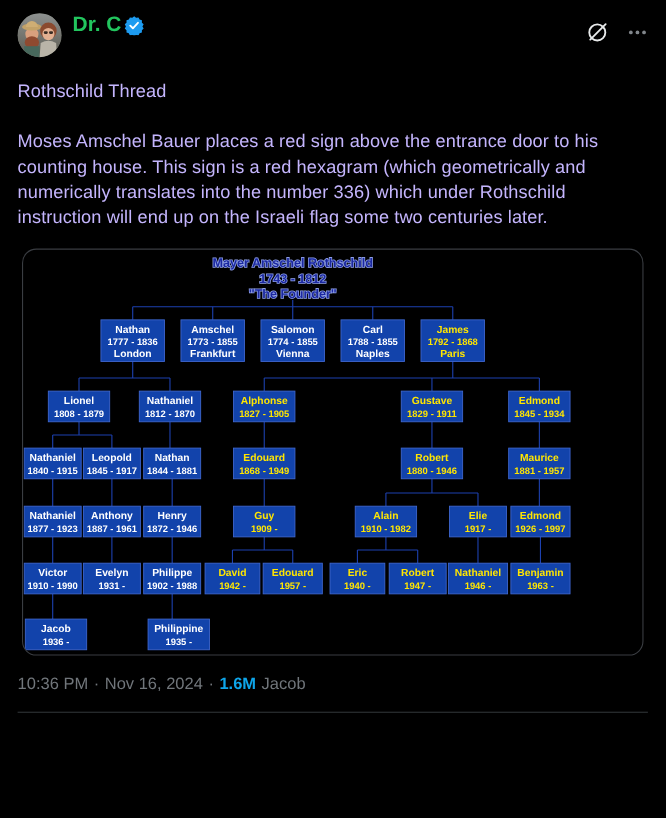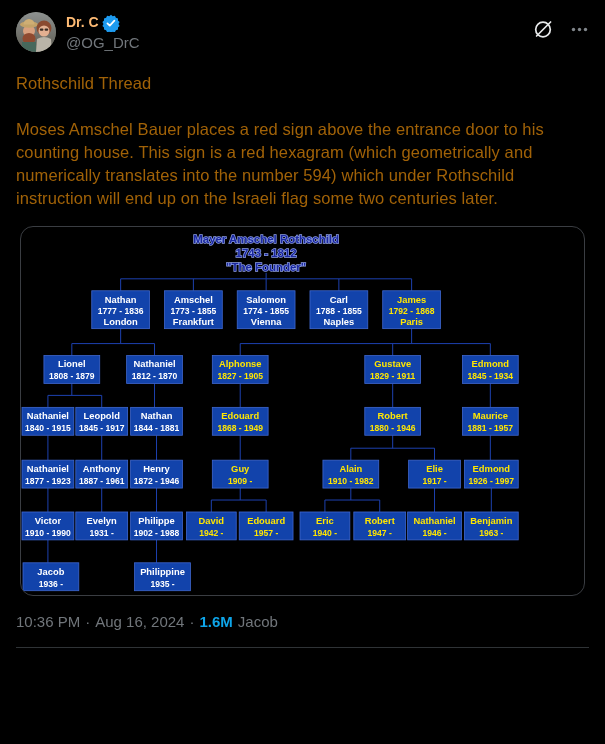--- a/index.html
+++ b/index.html
@@ -13,28 +13,28 @@
 
   
   .tweet-header { display: flex; align-items: flex-start; }
   .avatar {
     width: 40px; height: 40px; border-radius: 50%; overflow: hidden;
     flex: 0 0 40px; cursor: pointer; background: #6b6f66;
   }
   .avatar svg { display: block; }
   .id-block { margin-left: 10px; flex: 1 1 auto; min-width: 0; padding-top: 1px; }
   .name-row { display: flex; align-items: center; }
-  .display-name { color: #fdba74; font-size: 14px; font-weight: 700; line-height: 19px; cursor: pointer; }
+  .display-name { color: #22c55e; font-size: 19px; font-weight: 700; line-height: 19px; cursor: pointer; }
   .badge { display: inline-flex; margin-left: 3px; }
   .handle { color: #71767b; font-size: 15px; line-height: 19px; margin-top: 1px; }
   .header-actions { display: flex; align-items: center; gap: 16px; padding-top: 6px; }
   .icon-btn { background: none; border: none; padding: 0; cursor: pointer; display: inline-flex; }
 
   
-  .tweet-body { margin-top: 20px; color: #a16207; font-size: 16.5px; line-height: 23px; letter-spacing: .1px; }
+  .tweet-body { margin-top: 20px; color: #c4b5fd; font-size: 16.5px; line-height: 23px; letter-spacing: .1px; }
   .tweet-body p { margin: 0; }
   .tweet-body p + p { margin-top: 23px; }
 
   
   .media-card {
     margin: 16px 4px 0 4px; width: 565px;
     border: 1px solid #3a3d42; border-radius: 13px;
     overflow: hidden; background: #000; cursor: pointer;
   }
   .media-card svg { display: block; width: 100%; height: auto; }
@@ -84,42 +84,41 @@
     <div class="id-block">
       <div class="name-row">
         <span class="display-name">Dr. C</span>
         <span class="badge">
           <svg width="18" height="18" viewBox="0 0 18 18">
             <path d="M9 .8 l1.7 1.4 2.2-.4 1 2 2.1.6 0 2.2 1.6 1.5 -1.1 1.9 1.1 1.9 -1.6 1.5 0 2.2 -2.1.6 -1 2 -2.2-.4 -1.7 1.4 -1.7-1.4 -2.2.4 -1-2 -2.1-.6 0-2.2 -1.6-1.5 1.1-1.9 -1.1-1.9 1.6-1.5 0-2.2 2.1-.6 1-2 2.2.4 z" fill="#1d9bf0"></path>
             <path d="M5.4 9.3 l2.4 2.4 4.6-5" stroke="#fff" stroke-width="1.7" fill="none" stroke-linecap="round" stroke-linejoin="round"></path>
           </svg>
         </span>
       </div>
-      <div class="handle">@OG_DrC</div>
     </div>
     <div class="header-actions">
       <button class="icon-btn" aria-label="Grok">
         <svg width="22" height="22" viewBox="0 0 22 22">
           <circle cx="11" cy="11.5" r="7.3" stroke="#e7e9ea" stroke-width="1.7" fill="none"></circle>
           <line x1="4.6" y1="18" x2="18.6" y2="4" stroke="#e7e9ea" stroke-width="1.7" stroke-linecap="round"></line>
         </svg>
       </button>
       <button class="icon-btn" aria-label="More">
         <svg width="19" height="19" viewBox="0 0 19 19">
           <circle cx="3.5" cy="9.5" r="1.7" fill="#81868b"></circle>
           <circle cx="9.5" cy="9.5" r="1.7" fill="#81868b"></circle>
           <circle cx="15.5" cy="9.5" r="1.7" fill="#81868b"></circle>
         </svg>
       </button>
     </div>
   </div>
 
   <div class="tweet-body">
     <p>Rothschild Thread</p>
-    <p>Moses Amschel Bauer places a red sign above the entrance door to his counting house. This sign is a red hexagram (which geometrically and numerically translates into the number 594) which under Rothschild instruction will end up on the Israeli flag some two centuries later.</p>
+    <p>Moses Amschel Bauer places a red sign above the entrance door to his counting house. This sign is a red hexagram (which geometrically and numerically translates into the number 336) which under Rothschild instruction will end up on the Israeli flag some two centuries later.</p>
   </div>
 
   <div class="media-card">
     <svg id="tree-svg" viewBox="0 0 565 369">
         <line x1="246" y1="46" x2="246" y2="52" stroke="#1d41b0" stroke-width="1"></line>
         <line x1="100" y1="52" x2="392" y2="52" stroke="#1d41b0" stroke-width="1"></line>
         <line x1="100" y1="52" x2="100" y2="64" stroke="#1d41b0" stroke-width="1"></line>
         <line x1="173" y1="52" x2="173" y2="64" stroke="#1d41b0" stroke-width="1"></line>
         <line x1="246" y1="52" x2="246" y2="64" stroke="#1d41b0" stroke-width="1"></line>
         <line x1="319" y1="52" x2="319" y2="64" stroke="#1d41b0" stroke-width="1"></line>
@@ -274,20 +273,20 @@
         <text x="142" y="361" fill="#ffffff" font-size="8.6" font-weight="700" text-anchor="middle" font-family="&quot;Liberation Sans&quot;, sans-serif">1935 -</text>
         <text x="246" y="16" fill="#1b28a0" stroke="#8fa0e6" stroke-width="1.4" paint-order="stroke" text-anchor="middle" font-size="11.5" font-weight="700" font-family="&quot;Liberation Sans&quot;, sans-serif">Mayer Amschel Rothschild</text>
         <text x="246" y="30" fill="#1b28a0" stroke="#8fa0e6" stroke-width="1.4" paint-order="stroke" text-anchor="middle" font-size="11.5" font-weight="700" font-family="&quot;Liberation Sans&quot;, sans-serif">1743 - 1812</text>
         <text x="246" y="44" fill="#1b28a0" stroke="#8fa0e6" stroke-width="1.4" paint-order="stroke" text-anchor="middle" font-size="11.5" font-weight="700" font-family="&quot;Liberation Sans&quot;, sans-serif">"The Founder"</text>
       </svg>
   </div>
 
   <div class="tweet-footer">
     <span>10:36 PM</span>
     <span>·</span>
-    <span>Aug 16, 2024</span>
+    <span>Nov 16, 2024</span>
     <span>·</span>
     <span class="views-count">1.6M</span>
     <span>Jacob</span>
   </div>
 
   <div class="divider"></div>
 </div>
 
 </body></html>

